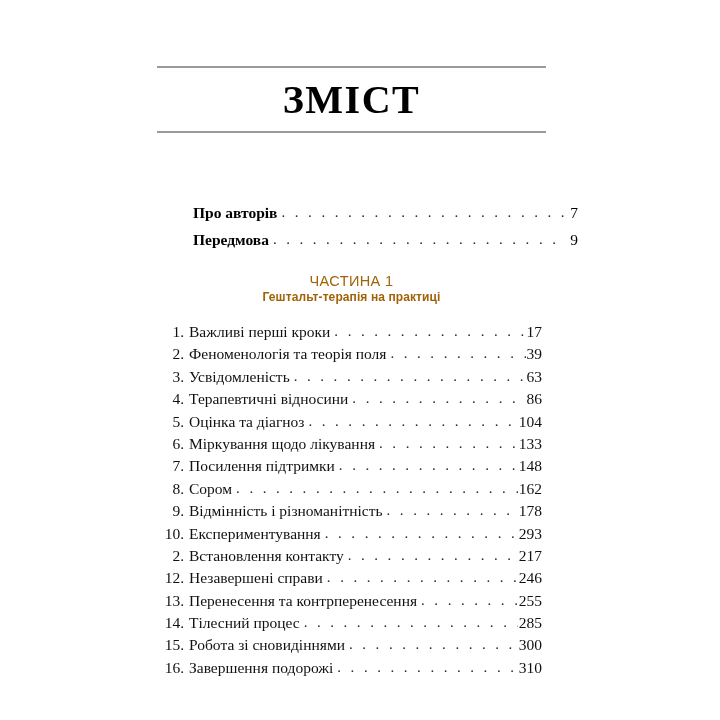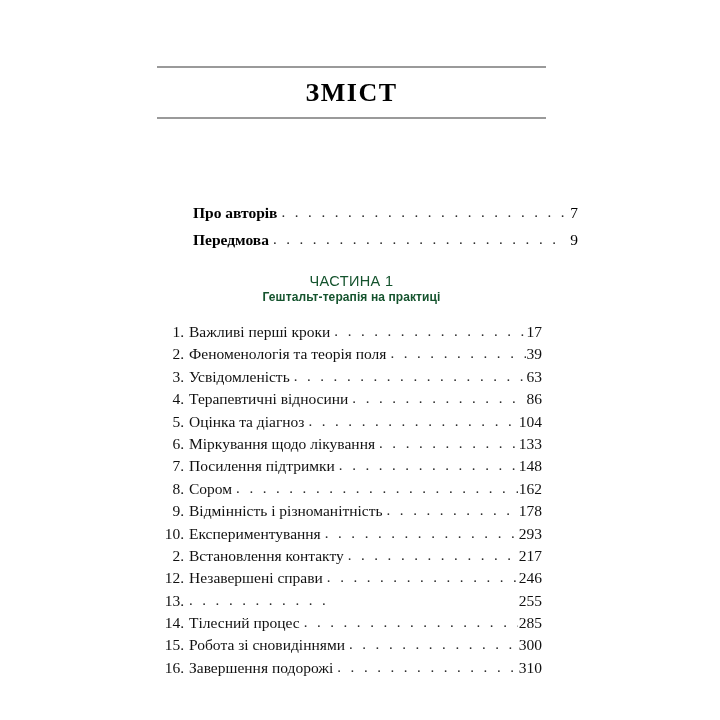--- a/index.html
+++ b/index.html
@@ -29,21 +29,21 @@
     top: 66px;
     width: 389px;
   }
   .rule {
     height: 2px;
     background: #9a9a9a;
     width: 100%;
   }
   .doc-title {
     font-family: "Liberation Serif", serif;
-    font-size: 26px;
+    font-size: 40px;
     font-weight: 700;
     letter-spacing: 1.5px;
     text-align: center;
     color: #000000;
     margin: 0;
     padding: 12px 0 11px 0;
     line-height: 1.0;
   }
 
   
@@ -88,21 +88,21 @@
   }
 
   
   .part-heading {
     position: absolute;
     left: 157px;
     top: 272px;
     width: 389px;
     text-align: center;
     font-family: "Liberation Sans", sans-serif;
-    color: #14532d;
+    color: #a16207;
   }
   .part-label {
     font-size: 14.5px;
     font-weight: 500;
     letter-spacing: 0.4px;
     line-height: 1.25;
   }
   .part-title {
     font-size: 12px;
     font-weight: 700;
@@ -255,20 +255,21 @@
 
     <div class="toc-row">
       <span class="toc-num">12.</span>
       <span class="toc-title">Незавершені справи</span>
       <span class="leader">. . . . . . . . . . . . . . . . . . . . . .</span>
       <span class="toc-page">246</span>
     </div>
 
     <div class="toc-row">
       <span class="toc-num">13.</span>
+      <span class="toc-title">Перенесення та контрперенесення</span>
       <span class="leader">. . . . . . . . . . .</span>
       <span class="toc-page">255</span>
     </div>
 
     <div class="toc-row">
       <span class="toc-num">14.</span>
       <span class="toc-title">Тілесний процес</span>
       <span class="leader">. . . . . . . . . . . . . . . . . . . . . . . . . .</span>
       <span class="toc-page">285</span>
     </div>

